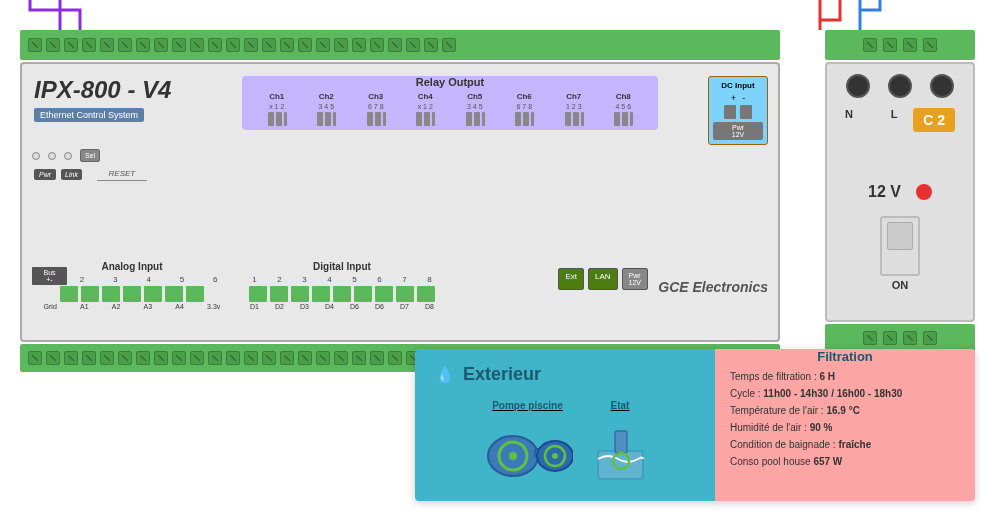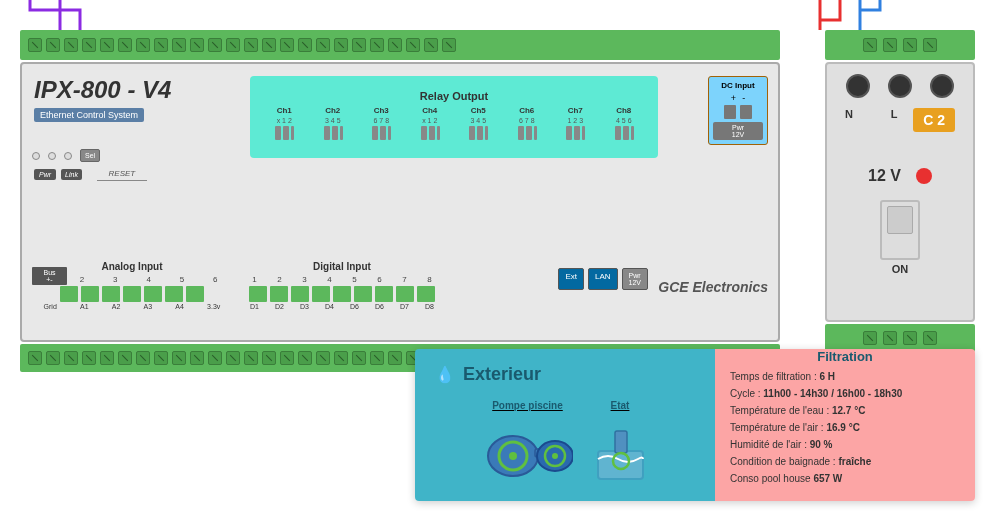--- a/index.html
+++ b/index.html
@@ -84,24 +84,23 @@
       border-radius: 2px;
       display: inline-block;
       margin-top: 0;
     }
 
     .relay-section {
       position: absolute;
       top: 12px;
       left: 220px;
       right: 120px;
-      background: #5eead4;
+      background: #c4b5fd;
       border-radius: 4px;
-      padding: 14px 10px;
-      margin-left: 8px;
+      padding: 0 10px;
     }
 
     .relay-title {
       text-align: center;
       font-size: 11px;
       font-weight: bold;
       color: #333;
       margin-bottom: 4px;
     }
 
@@ -272,21 +271,21 @@
     
     .bottom-buttons {
       position: absolute;
       bottom: 50px;
       right: 130px;
       display: flex;
       gap: 4px;
     }
 
     .bottom-btn {
-      background: #0369a1;
+      background: #4d7c0f;
       color: white;
       font-size: 8px;
       padding: 3px 6px;
       border-radius: 2px;
       border: 1px solid #555;
     }
 
     .bottom-btn.pwr {
       background: #888;
       font-size: 7px;
@@ -366,21 +365,21 @@
       font-size: 14px;
       font-weight: bold;
       padding: 4px 10px;
       border-radius: 3px;
     }
 
     .voltage-row {
       display: flex;
       align-items: center;
       gap: 15px;
-      margin-top: 20px;
+      margin-top: 36px;
     }
 
     .voltage-label {
       font-size: 16px;
       font-weight: bold;
       color: #333;
     }
 
     .voltage-dot {
       width: 16px;
@@ -822,23 +821,20 @@
 
   <div class="panel-right">
     <div class="panel-right-title">Filtration</div>
     <div class="panel-stat">
       Temps de filtration : <strong>6 H</strong>
     </div>
     <div class="panel-stat">
       Cycle : <strong>11h00 - 14h30 / 16h00 - 18h30</strong>
     </div>
     <div class="panel-stat">
-      Température de l'eau : <strong>12.7 °C</strong>
-    </div>
-    <div class="panel-stat">
       Température de l'air : <strong>16.9 °C</strong>
     </div>
     <div class="panel-stat">
       Humidité de l'air : <strong>90 %</strong>
     </div>
     <div class="panel-stat">
       Condition de baignade : <strong>fraîche</strong>
     </div>
     <div class="panel-stat">
       Conso pool house <strong>657 W</strong>

